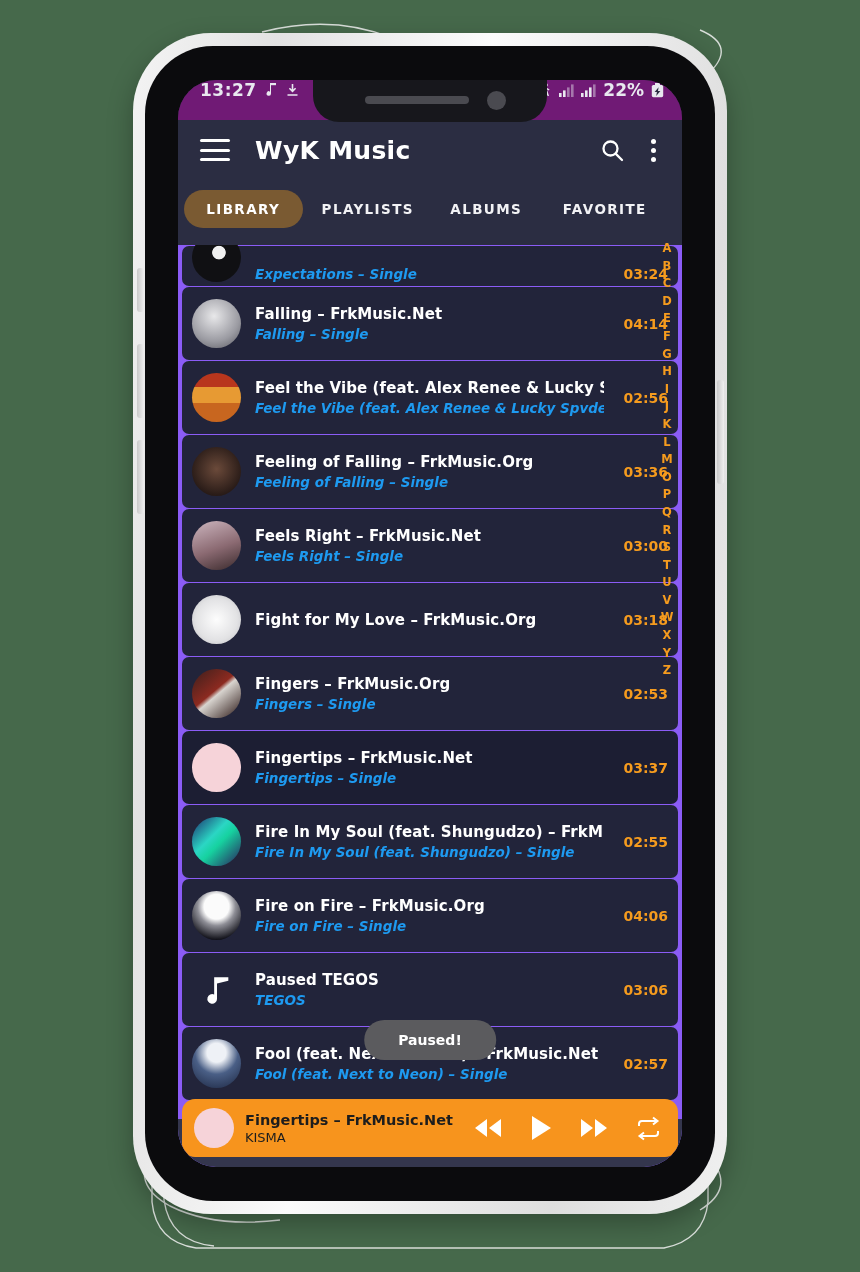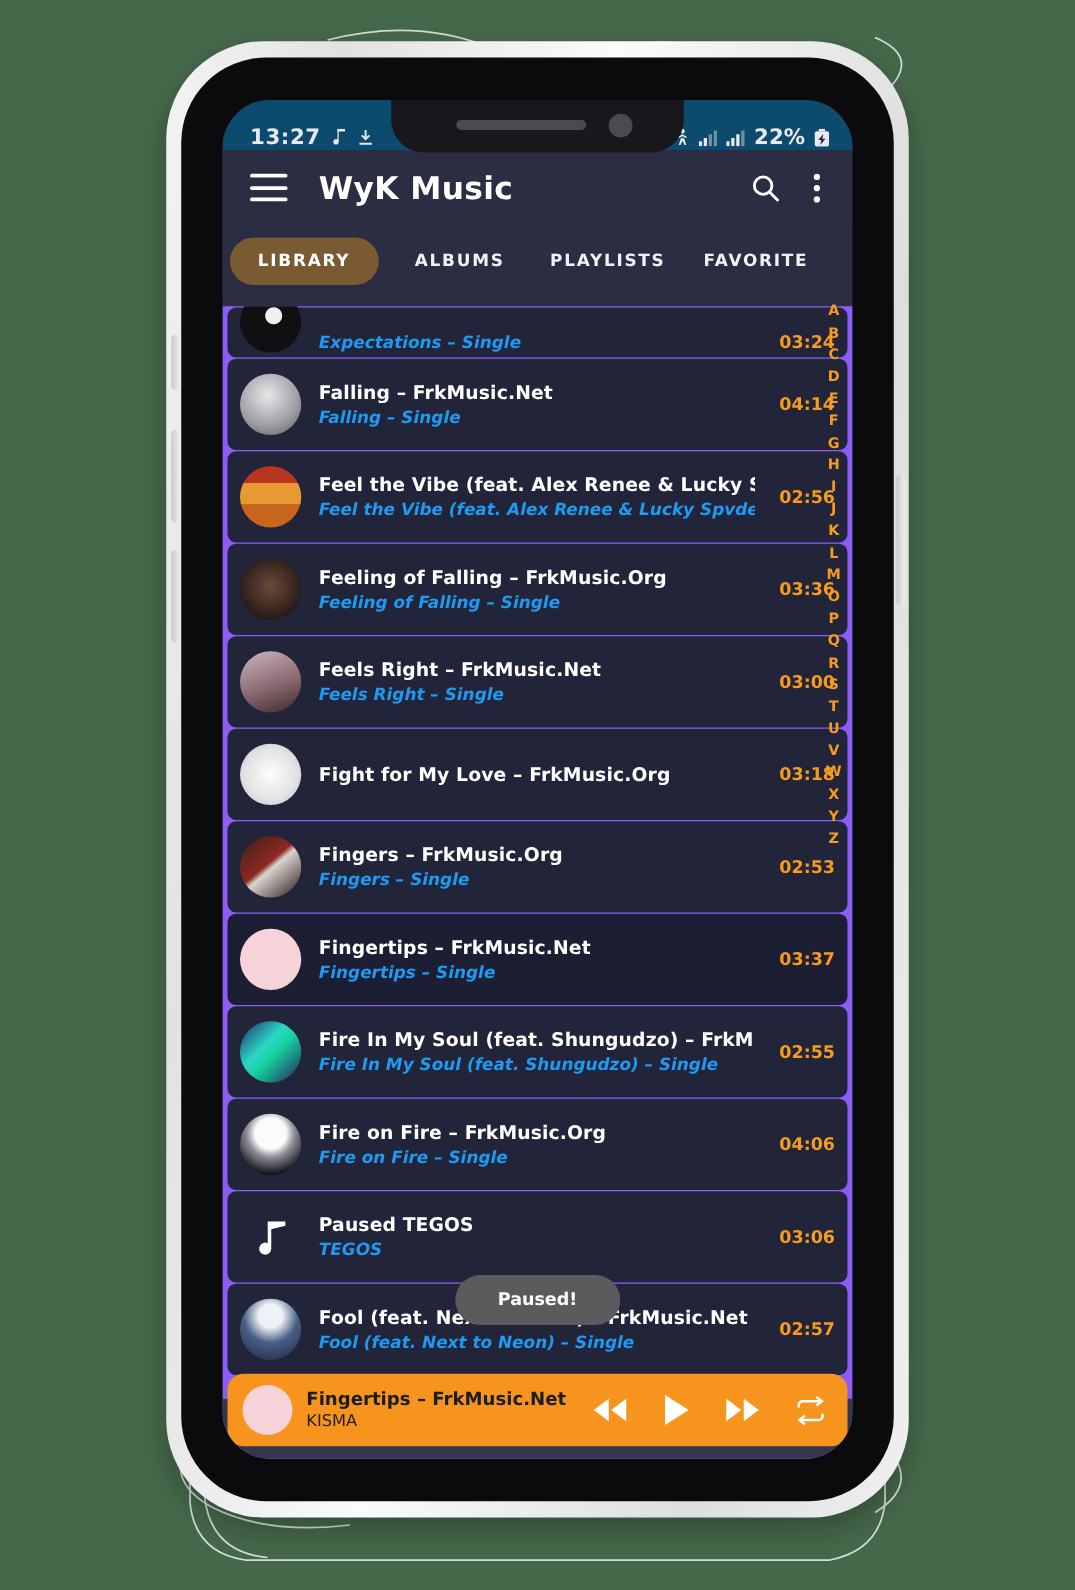--- a/index.html
+++ b/index.html
@@ -28,22 +28,22 @@
   }
   .btn-side{position:absolute;background:linear-gradient(90deg,#c9c9c9,#efefef);border-radius:3px;}
   .btn-left1{left:137px;top:268px;width:7px;height:44px;}
   .btn-left2{left:137px;top:344px;width:7px;height:74px;}
   .btn-left3{left:137px;top:440px;width:7px;height:74px;}
   .btn-right1{left:717px;top:380px;width:7px;height:104px;}
 
   
   .statusbar{
     position:absolute;left:0;top:0;width:504px;height:40px;
-    background:#0c4a6e;color:#e8e8ef;
-    display:flex;align-items:flex-end;z-index:5;
+    background:#701a75;color:#e8e8ef;
+    display:flex;align-items:flex-start;z-index:5;
   }
   .sb-left{display:flex;align-items:center;gap:9px;padding-left:22px;}
   .sb-time{font-size:17px;font-weight:700;letter-spacing:.5px;}
   .sb-right{margin-left:auto;display:flex;align-items:center;gap:7px;padding-right:18px;}
   .sb-pct{font-size:17px;font-weight:700;}
   .notch{
     position:absolute;left:50%;transform:translateX(-50%);top:-4px;
     width:234px;height:46px;background:#17171c;border-radius:0 0 26px 26px;z-index:6;
   }
   .notch-speaker{position:absolute;left:52px;top:20px;width:104px;height:8px;background:#4a4a50;border-radius:4px;}
@@ -220,22 +220,22 @@
       <div class="kebab">
           <i></i>
           <i></i>
           <i></i>
         </div>
     </div>
   </div>
 
   <div class="tabs">
     <div class="tab active">LIBRARY</div>
+    <div class="tab">PLAYLISTS</div>
     <div class="tab">ALBUMS</div>
-    <div class="tab">PLAYLISTS</div>
     <div class="tab">FAVORITE</div>
   </div>
 
   <div class="list">
 
     <div class="row clipped-top">
       <div class="art" style="background:radial-gradient(circle at 55% 40%,#f0f0f0 0 16%,#101013 18% 100%);"></div>
       <div class="row-txt">
         <div class="row-sub">Expectations – Single</div>
       </div>

